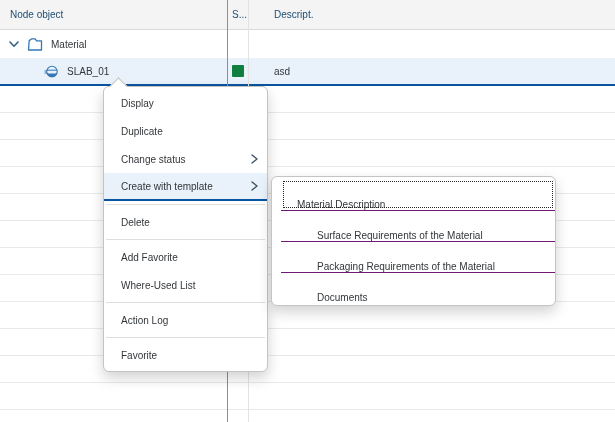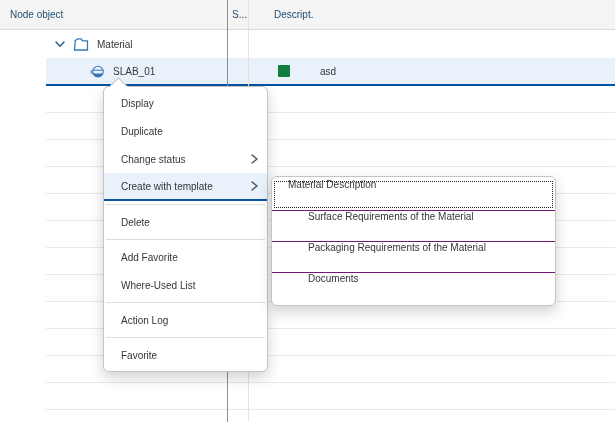--- a/index.html
+++ b/index.html
@@ -13,21 +13,21 @@
   .thead {
     position:absolute; top:0; left:0; right:0; height:30px;
     background:#f4f4f4; border-bottom:1px solid #d9d9d9;
     display:flex; align-items:center; color:#1d4e74; z-index:1;
   }
   .th { height:100%; display:flex; align-items:center; }
   .th-node { width:227px; padding-left:10px; }
   .th-status { width:21px; padding-left:5px; overflow:hidden; }
   .th-desc { flex:1; padding-left:26px; }
   .tbody { position:absolute; top:30px; left:0; right:0; z-index:0; }
-  .row { display:flex; align-items:center; height:28px; background:#fff;margin-left:46px; }
+  .row { display:flex; align-items:center; height:28px; background:#fff; }
   .row-empty { height:27px; border-bottom:1px solid #e9e9e9; }
   .row-selected { background:#e9f2fa; border-bottom:2px solid #0854a0; }
   .cell { height:100%; display:flex; align-items:center; }
   .cell-node { width:227px; }
   .cell-status { width:21px; padding-left:5px; }
   .cell-desc { flex:1; padding-left:26px; }
   .indent-group { padding-left:8px; }
   .indent-leaf { padding-left:44px; }
   .icon { display:inline-flex; align-items:center; justify-content:center; }
   .expand-icon { margin-right:7px; }
@@ -59,22 +59,22 @@
   .mi.active { background:#e9f2fa; border-bottom:2px solid #0854a0; }
   .menu-sep { border-top:1px solid #dedede; margin:3px 2px; }
   
   .submenu {
     position:absolute; left:271px; top:176px; width:285px;
     background:#fff; border:1px solid #c4c4c4; border-radius:6px;
     box-shadow:0 6px 14px rgba(0,0,0,0.18); z-index:21; padding:2px 0;
     overflow:hidden;
   }
   .smi {
-    height:31px; display:flex; align-items:flex-start; padding:0 10px 0 16px;
-    white-space:nowrap; cursor:default;
+    height:31px; display:flex; align-items:flex-end; padding:0 10px 0 16px;
+    white-space:nowrap; cursor:default;margin-left:9px;
   }
   .smi + .smi { border-top:1px solid #701a75;padding-left:36px; }
   .smi.focused { outline:1px dotted #222; outline-offset:-3px; }
 </style>
 </head>
 <body>
 
 <div class="app">
 
   <div class="thead">

